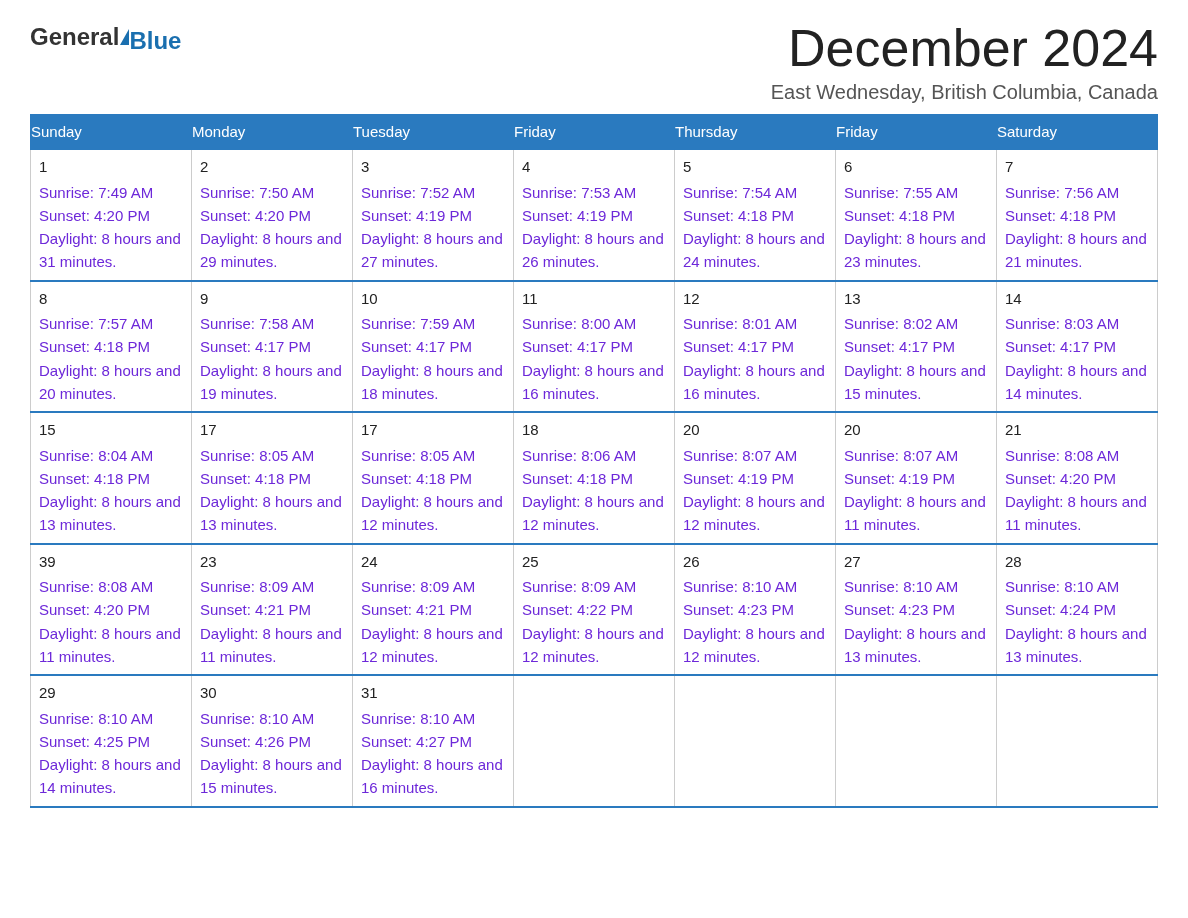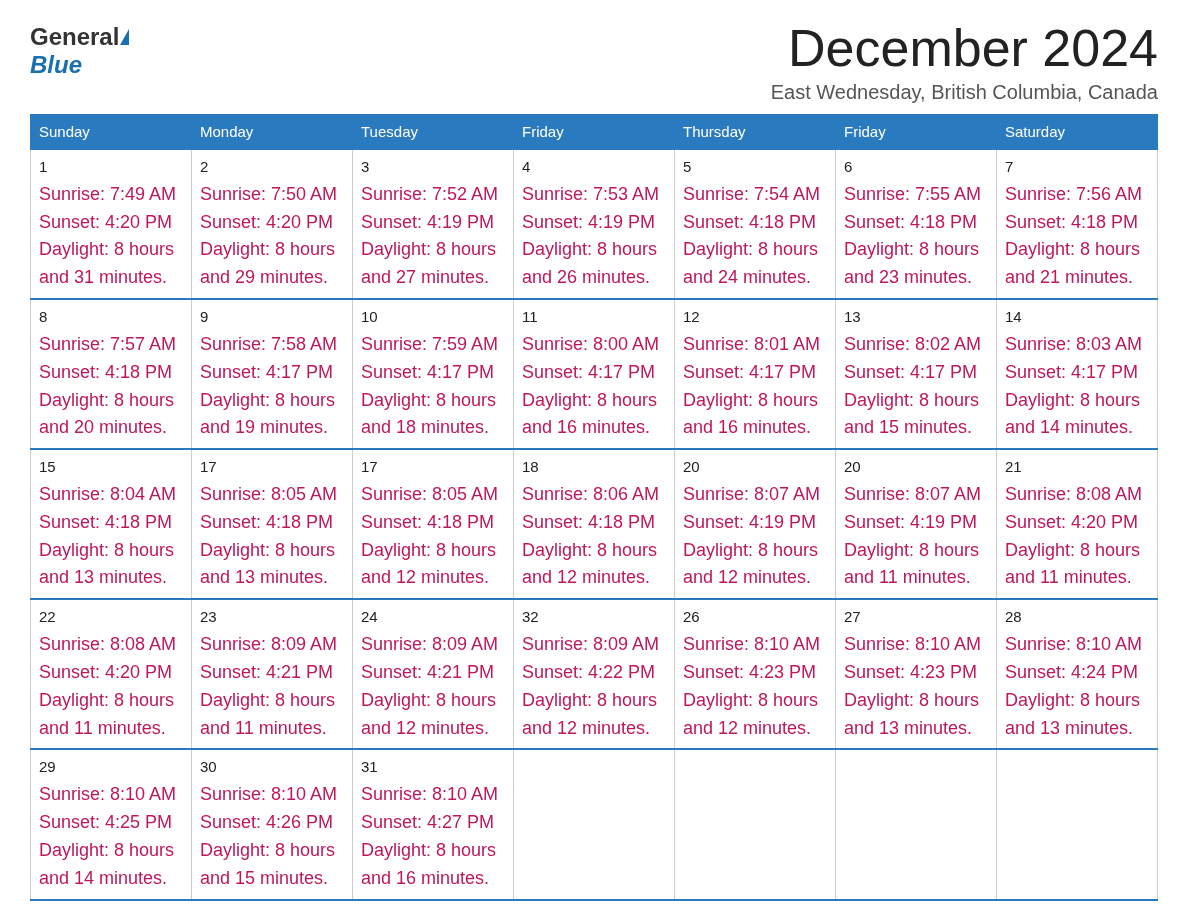--- a/index.html
+++ b/index.html
@@ -11,21 +11,21 @@
       min-height: 918px;
     }
     .header-area {
       display: flex;
       justify-content: space-between;
       align-items: flex-start;
       margin-bottom: 10px;
     }
     .logo {
       display: flex;
-      flex-direction: column;
+      flex-direction: row;
       align-items: flex-start;
       padding-top: 5px;
     }
     .title-area {
       text-align: right;
     }
     .month-title {
       font-size: 52px;
       font-weight: 400;
       color: #222;
@@ -37,21 +37,21 @@
       margin-top: 4px;
     }
     .calendar-table {
       width: 100%;
       border-collapse: collapse;
       margin-top: 8px;
     }
     .calendar-table th {
       background-color: #2a7abf;
       color: #fff;
-      padding: 8px 8px;
+      padding: 8px 0;
       font-size: 15px;
       font-weight: normal;
       text-align: left;
       border: 1px solid #2a7abf;
       margin-left: 11px;
     }
     .calendar-table td {
       vertical-align: top;
       padding: 6px 8px;
       border: 1px solid #ccc;
@@ -65,22 +65,22 @@
       border-bottom: 2px solid #2a7abf;
     }
     .day-num {
       font-size: 15px;
       font-weight: normal;
       color: #222;
       display: block;
       margin-bottom: 2px;
     }
     .day-info {
-      font-size: 18px;
-      color: #be185d;
+      font-size: 15px;
+      color: #6d28d9;
       line-height: 1.55;
     }
     .empty-cell {
       background: #fff;
     }
     .logo-row {
       display: flex;
       align-items: center;
       line-height: 1;
     }
@@ -97,21 +97,20 @@
       border-right: 0px solid transparent;
       border-bottom: 16px solid #1a6faf;
       margin-left: 1px;
     }
     .logo-text-blue {
       font-size: 24px;
       font-weight: bold;
       color: #1a6faf;
       display: block;
       margin-top: 2px;
-      font-style: italic;
     }
   </style>
 </head>
 <body>
 
 <div class="header-area">
   <div class="logo">
     <div class="logo-row">
       <span class="logo-text-general">General</span>
       <span class="logo-triangle"></span>
@@ -222,33 +221,33 @@
         <span class="day-num">20</span>
         <span class="day-info">Sunrise: 8:07 AM<br>Sunset: 4:19 PM<br>Daylight: 8 hours and 11 minutes.</span>
       </td>
         <td>
         <span class="day-num">21</span>
         <span class="day-info">Sunrise: 8:08 AM<br>Sunset: 4:20 PM<br>Daylight: 8 hours and 11 minutes.</span>
       </td>
       </tr>
       <tr>
         <td>
-        <span class="day-num">22</span>
+        <span class="day-num">39</span>
         <span class="day-info">Sunrise: 8:08 AM<br>Sunset: 4:20 PM<br>Daylight: 8 hours and 11 minutes.</span>
       </td>
         <td>
         <span class="day-num">23</span>
         <span class="day-info">Sunrise: 8:09 AM<br>Sunset: 4:21 PM<br>Daylight: 8 hours and 11 minutes.</span>
       </td>
         <td>
         <span class="day-num">24</span>
         <span class="day-info">Sunrise: 8:09 AM<br>Sunset: 4:21 PM<br>Daylight: 8 hours and 12 minutes.</span>
       </td>
         <td>
-        <span class="day-num">32</span>
+        <span class="day-num">25</span>
         <span class="day-info">Sunrise: 8:09 AM<br>Sunset: 4:22 PM<br>Daylight: 8 hours and 12 minutes.</span>
       </td>
         <td>
         <span class="day-num">26</span>
         <span class="day-info">Sunrise: 8:10 AM<br>Sunset: 4:23 PM<br>Daylight: 8 hours and 12 minutes.</span>
       </td>
         <td>
         <span class="day-num">27</span>
         <span class="day-info">Sunrise: 8:10 AM<br>Sunset: 4:23 PM<br>Daylight: 8 hours and 13 minutes.</span>
       </td>

